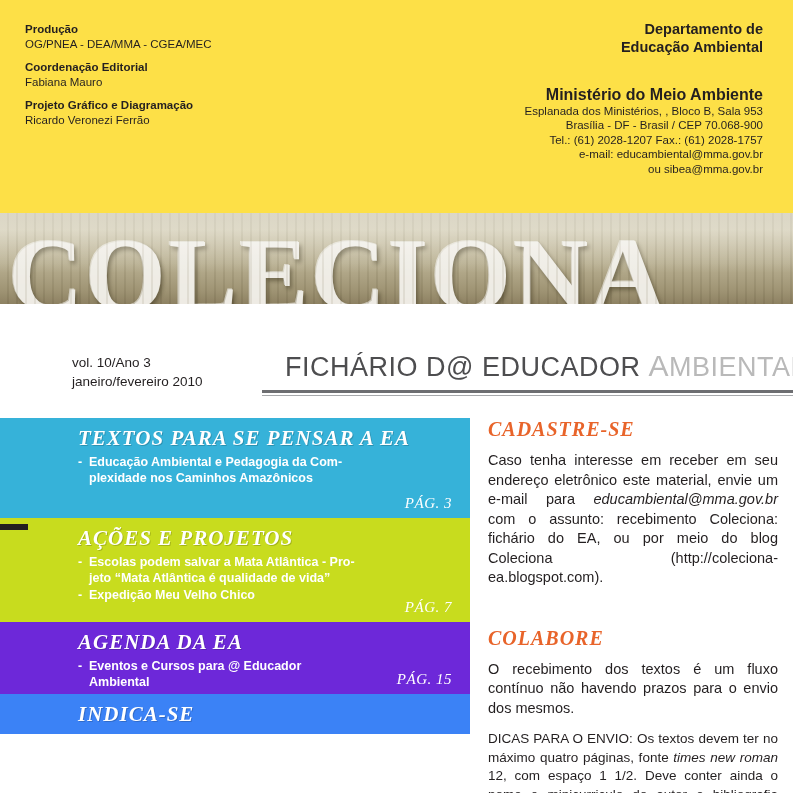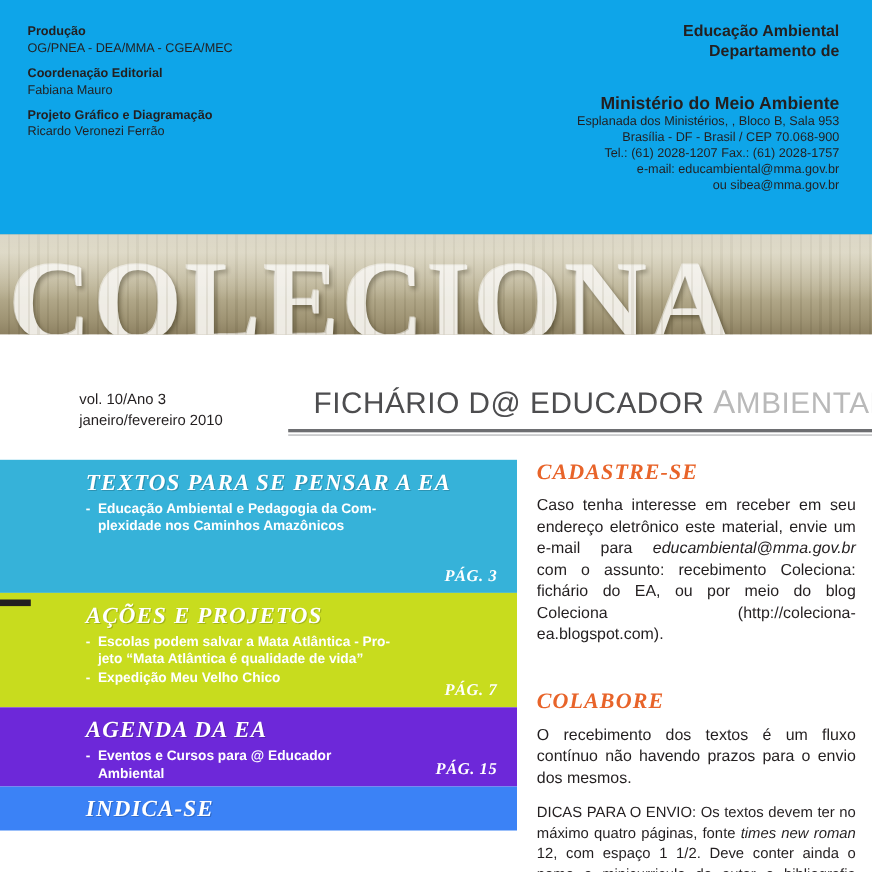--- a/index.html
+++ b/index.html
@@ -6,21 +6,21 @@
   body{
     width:793px;height:793px;overflow:hidden;
     background:#ffffff;
     font-family:"Liberation Sans", sans-serif;
     color:#231f20;
     position:relative;
   }
   
   .header{
     position:absolute;top:0;left:0;width:793px;height:215px;
-    background:#0ea5e9;
+    background:#fde047;
   }
   .credits-left{
     position:absolute;left:25px;top:22px;width:330px;
     font-size:11.5px;line-height:14.5px;
   }
   .credits-left .block{margin-bottom:9px;}
   .credits-left .bold{font-weight:bold;}
   .credits-right{
     position:absolute;right:30px;top:20px;width:330px;
     text-align:right;
@@ -90,24 +90,24 @@
     text-shadow:1px 1px 0 rgba(0,0,0,.18);
   }
   .section ul{margin:0;padding:0 16px 8px 78px;list-style:none;}
   .section li{
     position:relative;font-size:12.5px;line-height:15.5px;font-weight:bold;
     margin-bottom:2px;padding-left:11px;color:#ffffff;
   }
   .section li:before{content:"-";position:absolute;left:0;top:0;}
   .pag{
     position:absolute;right:18px;bottom:6px;
-    font-family:"Liberation Serif", serif;font-weight:bold;font-style:italic;
+    font-family:"Liberation Serif", serif;font-weight:normal;font-style:italic;
     font-size:15px;letter-spacing:.5px;color:#ffffff;
   }
-  .s-textos{background:#36b2d9;height:121px;}
+  .s-textos{background:#36b2d9;height:100px;}
   .s-acoes{background:#c8dc1e;height:104px;}
   .s-acoes .sec-title,.s-acoes li,.s-acoes .pag{color:#ffffff;}
   .s-agenda{background:#6d28d9;height:72px;}
   .s-indica{background:#3b82f6;height:40px;}
   .tab{
     position:absolute;left:0;width:28px;height:6px;background:#231f20;
   }
   
   .rightcol{
     position:absolute;left:488px;top:418px;width:290px;
@@ -143,22 +143,22 @@
       <div>Fabiana Mauro</div>
     </div>
     <div class="block">
       <div class="bold">Projeto Gráfico e Diagramação</div>
       <div>Ricardo Veronezi Ferrão</div>
     </div>
   </div>
 
   <div class="credits-right">
     <div class="dept">
+      <div>Departamento de</div>
       <div>Educação Ambiental</div>
-      <div>Departamento de</div>
     </div>
     <div class="min">Ministério do Meio Ambiente</div>
     <div class="line">Esplanada dos Ministérios, , Bloco B, Sala 953</div>
     <div class="line">Brasília - DF - Brasil / CEP 70.068-900</div>
     <div class="line">Tel.: (61) 2028-1207 Fax.: (61) 2028-1757</div>
     <div class="line">e-mail: educambiental@mma.gov.br</div>
     <div class="line">ou sibea@mma.gov.br</div>
   </div>
 </div>
 

